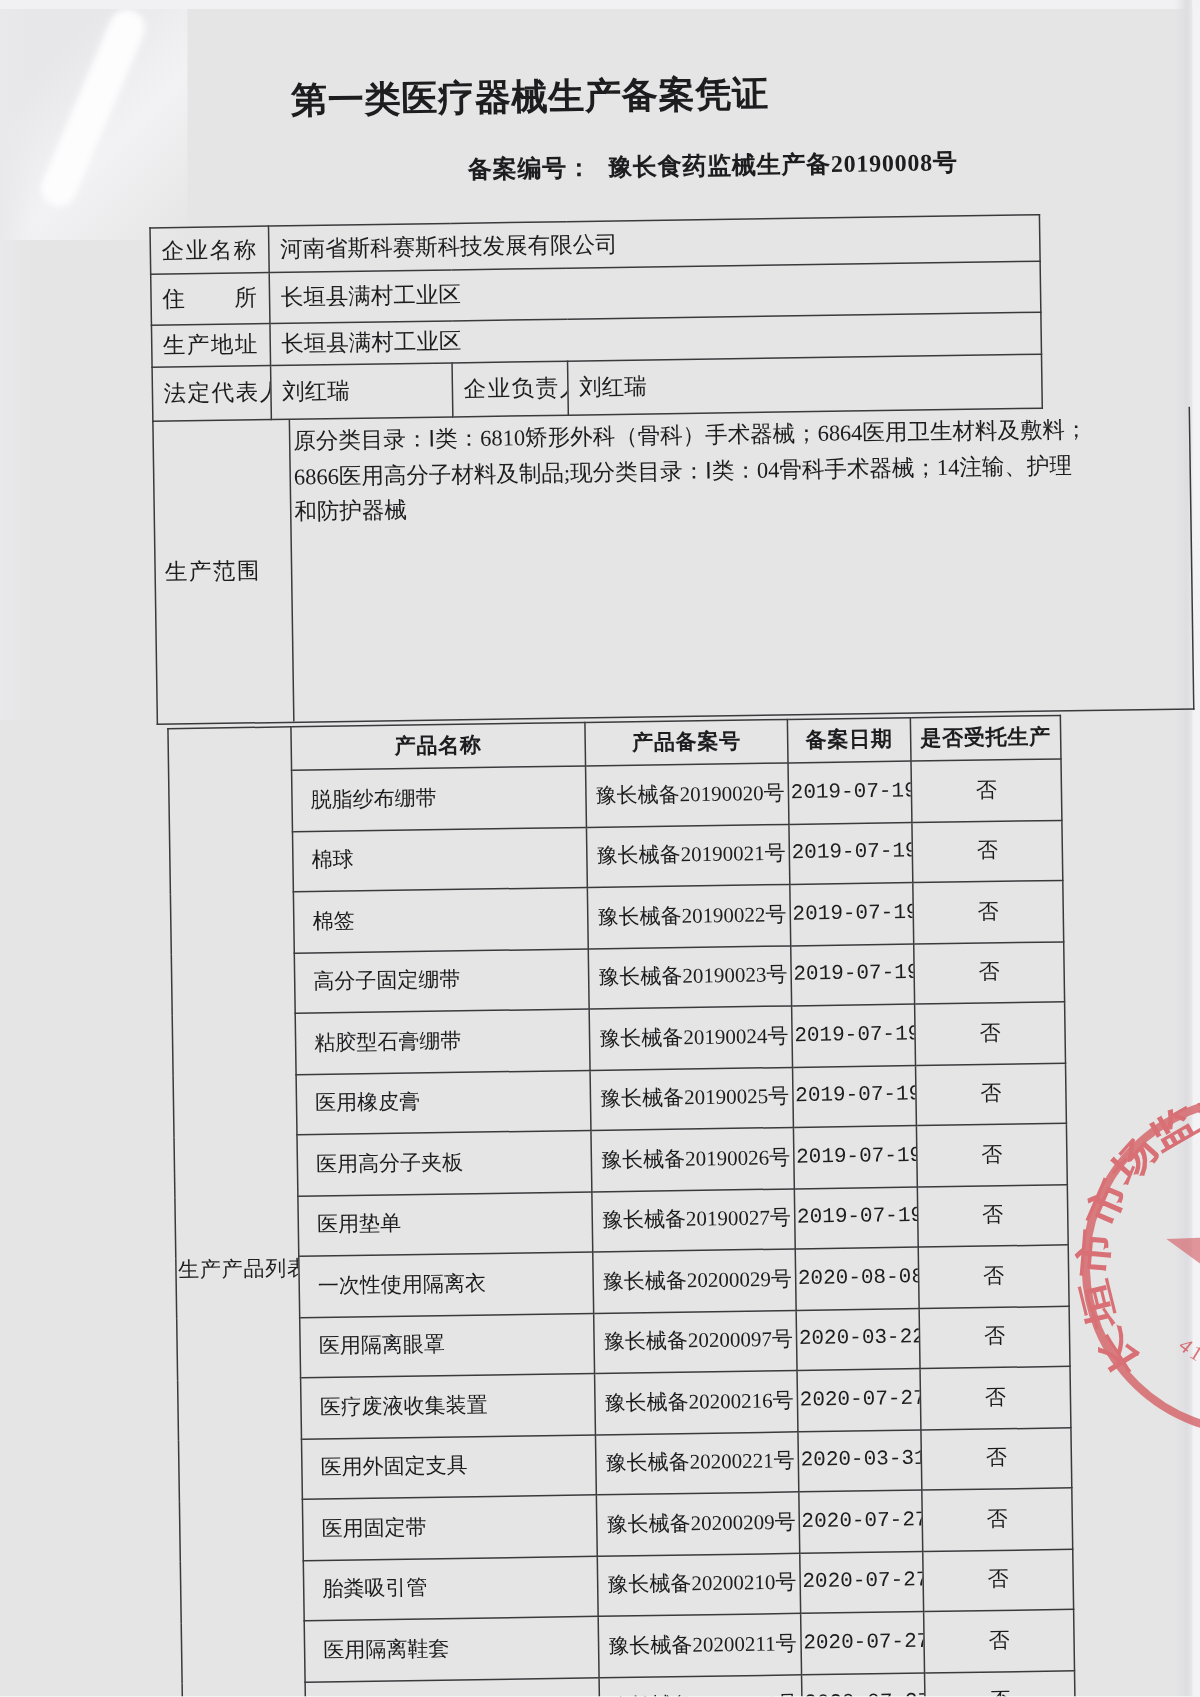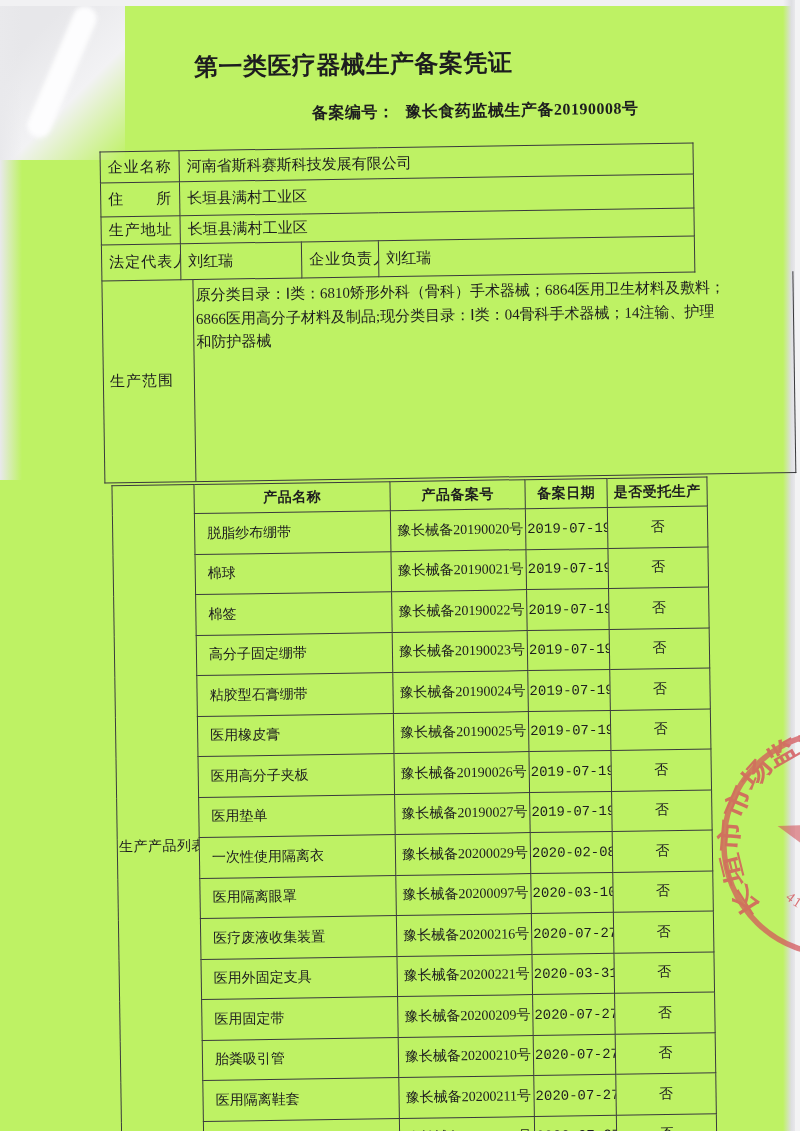--- a/index.html
+++ b/index.html
@@ -1,18 +1,18 @@
 <!DOCTYPE html>
 <html><head>
 <meta charset="utf-8">
 <style>
   html,body{margin:0;padding:0;background:#ffffff;}
   .paper{
     position:relative;width:800px;height:1131px;overflow:hidden;
-    background:#bef264;
+    background:#e5e5e5;
     font-family:"Liberation Serif", serif;
     color:#1d1d1f;
   }
   
   .edge-top{position:absolute;left:0;top:0;width:800px;height:6px;background:#f1f1f3;}
   .corner-tl{position:absolute;left:0;top:0;width:125px;height:160px;
     background:linear-gradient(135deg,#e7e7ea 25%,#f2f2f4 60%,rgba(252,252,252,0));}
   .edge-left{position:absolute;left:0;top:0;width:22px;height:480px;
     background:linear-gradient(to right,#e9e9ec,rgba(250,250,251,0));}
   .fold-mark{position:absolute;left:50px;top:2px;width:24px;height:140px;
@@ -179,27 +179,27 @@
           </tr>
           <tr>
             <td class="c-name">医用垫单</td>
             <td class="c-no">豫长械备20190027号</td>
             <td class="c-date">2019-07-19</td>
             <td class="c-ent">否</td>
           </tr>
           <tr>
             <td class="c-name">一次性使用隔离衣</td>
             <td class="c-no">豫长械备20200029号</td>
-            <td class="c-date">2020-02-08</td>
+            <td class="c-date">2020-08-08</td>
             <td class="c-ent">否</td>
           </tr>
           <tr>
             <td class="c-name">医用隔离眼罩</td>
             <td class="c-no">豫长械备20200097号</td>
-            <td class="c-date">2020-03-10</td>
+            <td class="c-date">2020-03-22</td>
             <td class="c-ent">否</td>
           </tr>
           <tr>
             <td class="c-name">医疗废液收集装置</td>
             <td class="c-no">豫长械备20200216号</td>
             <td class="c-date">2020-07-27</td>
             <td class="c-ent">否</td>
           </tr>
           <tr>
             <td class="c-name">医用外固定支具</td>

